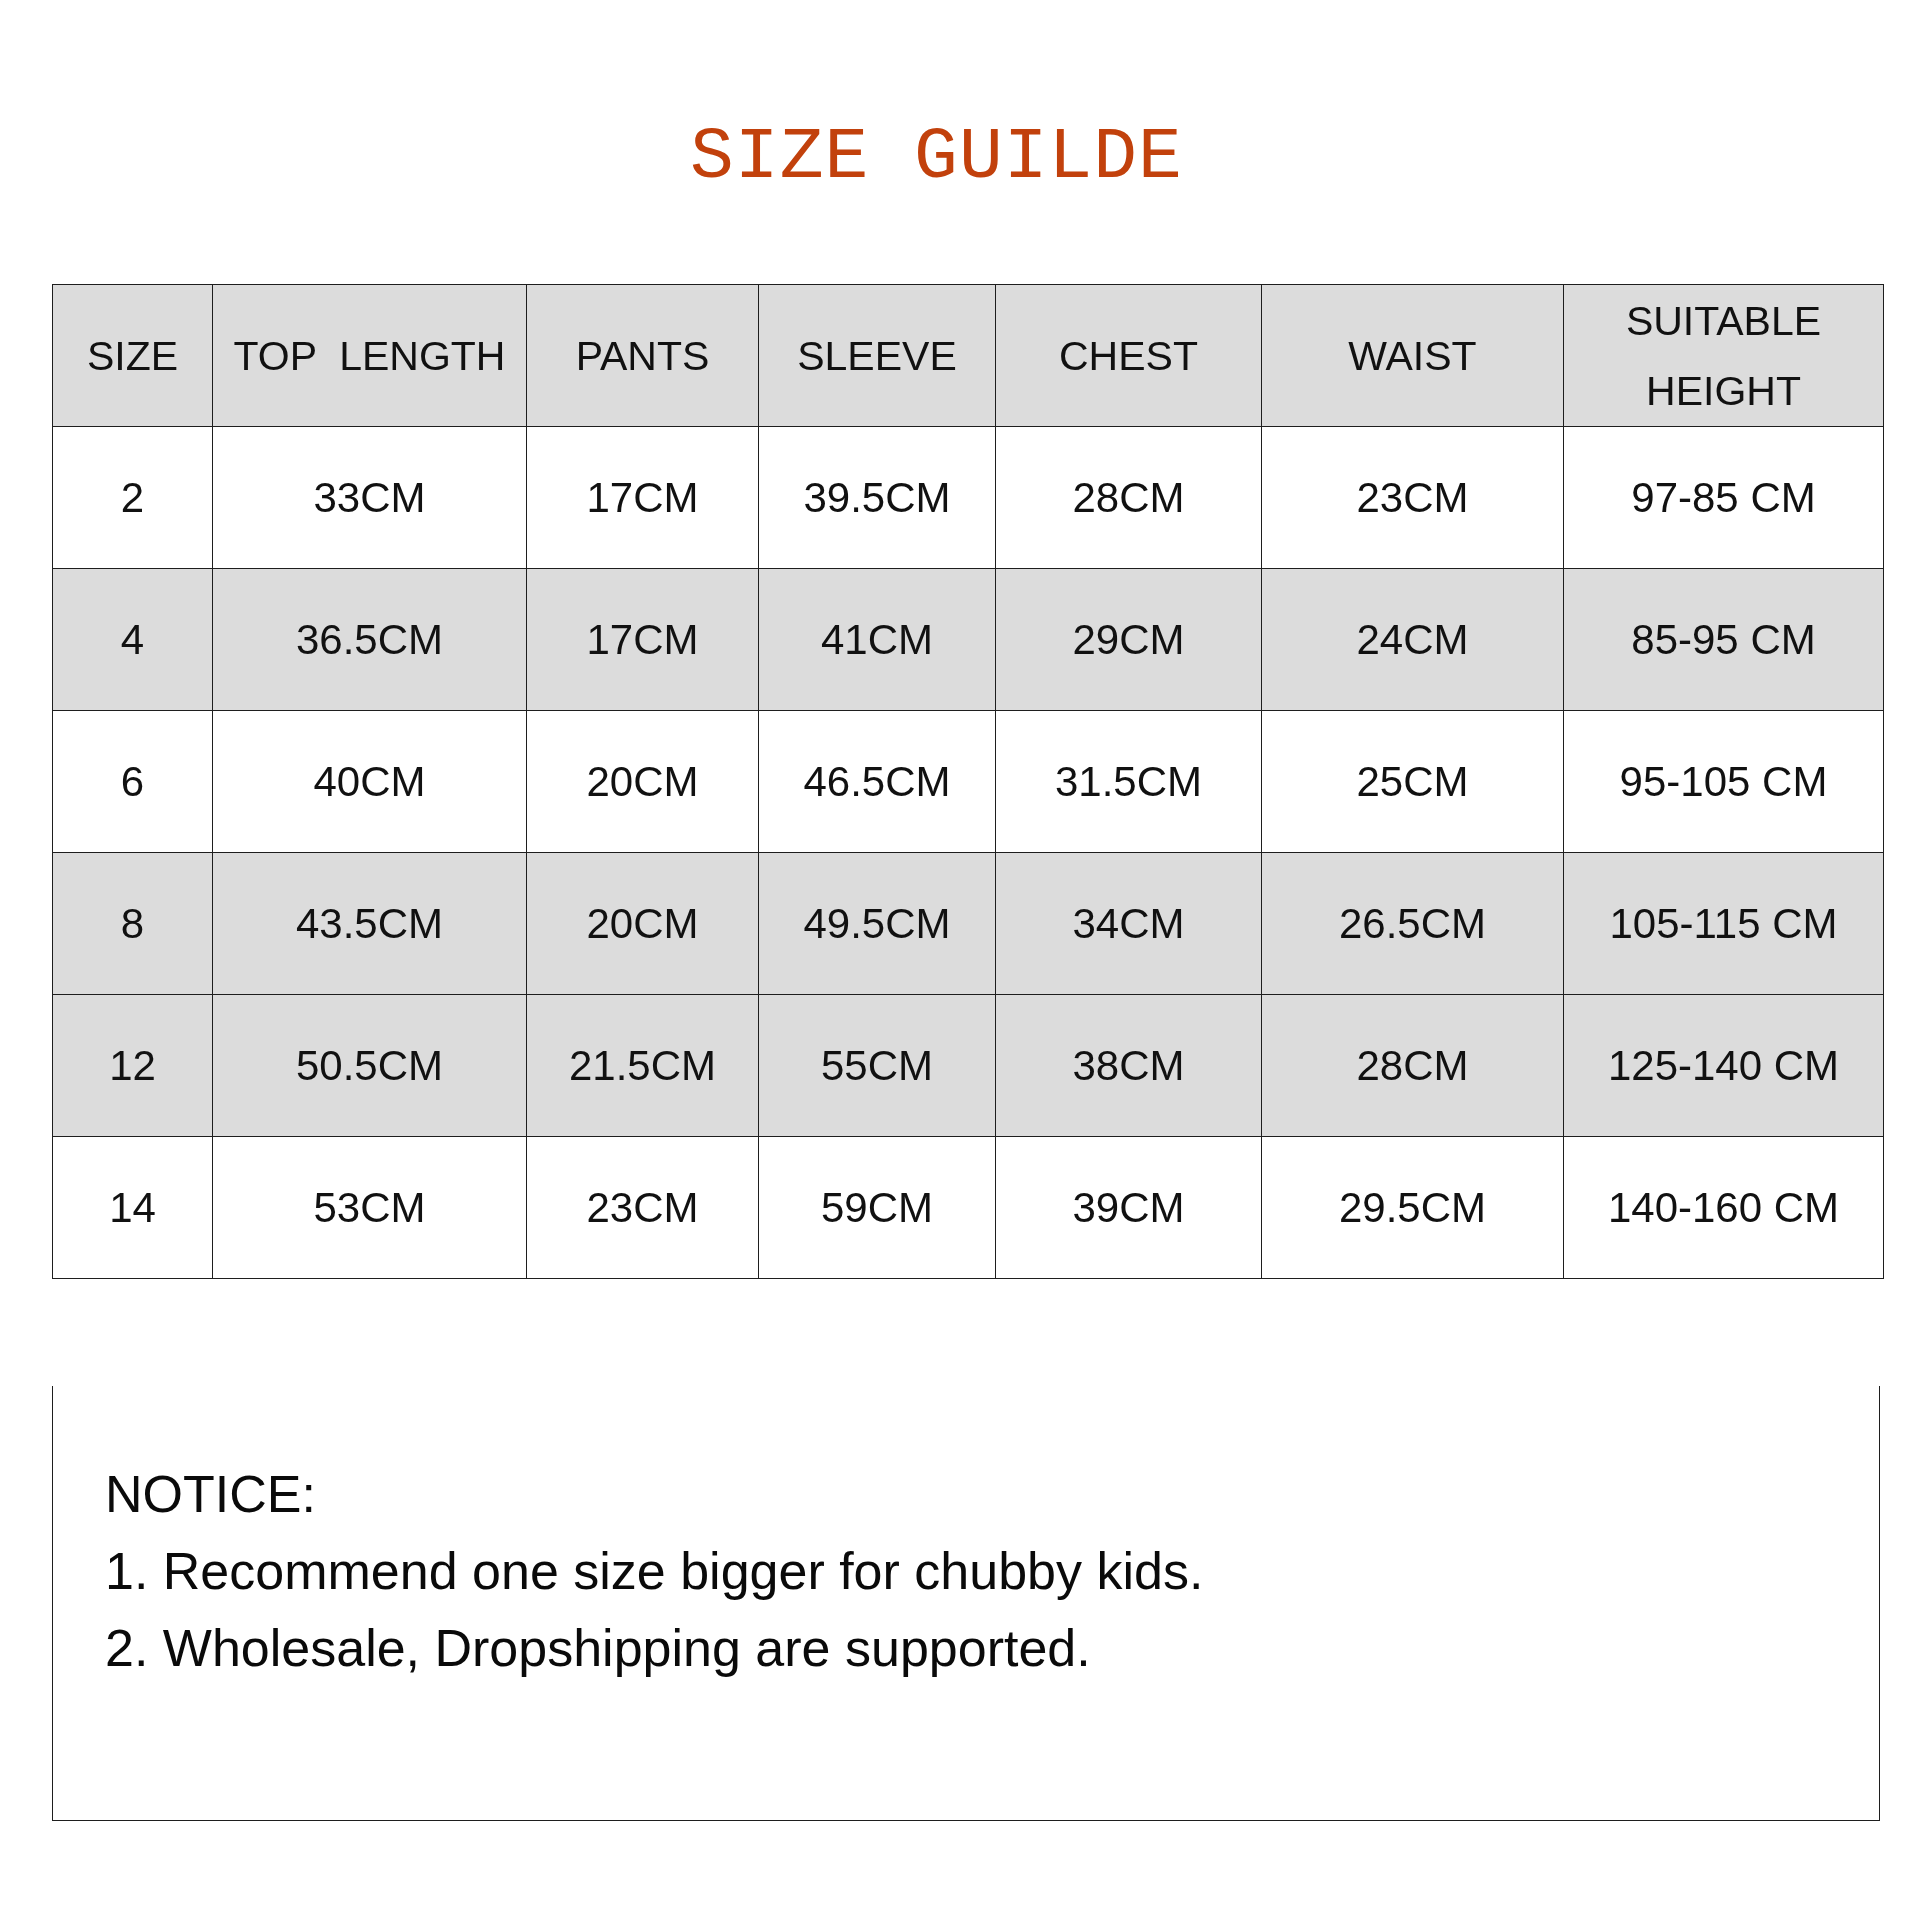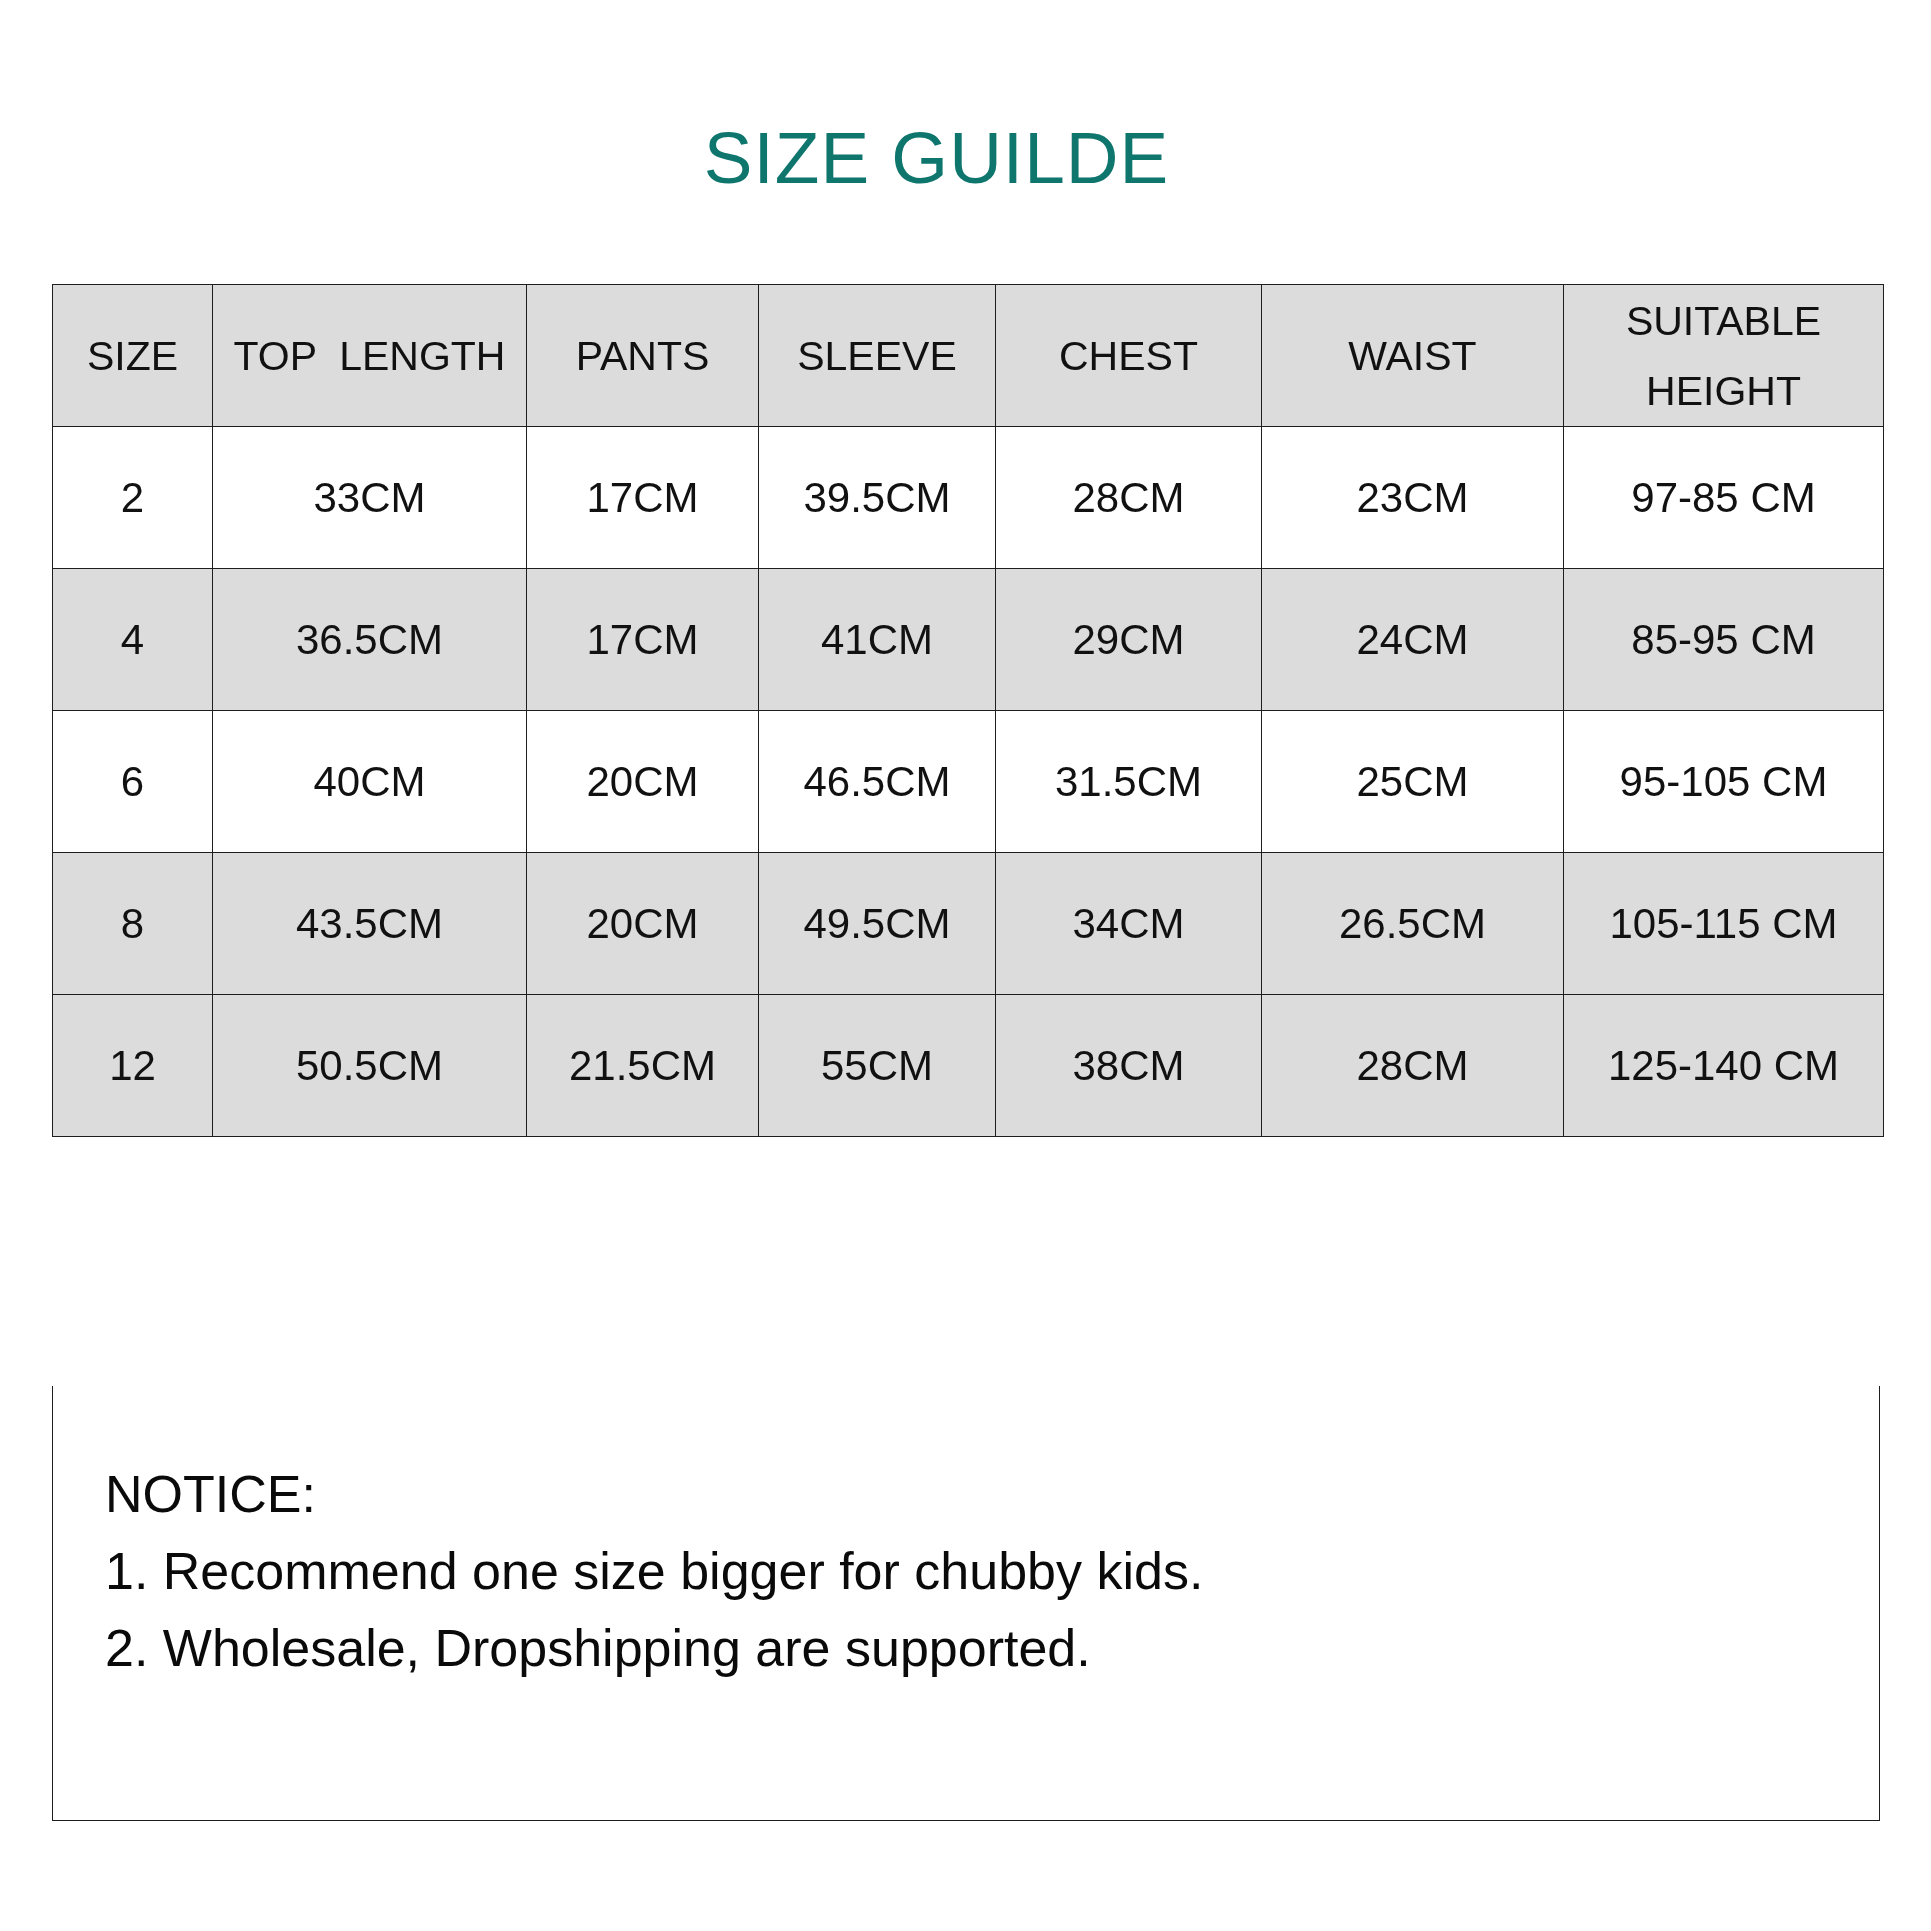--- a/index.html
+++ b/index.html
@@ -14,24 +14,24 @@
       overflow: hidden;
       font-family: "Liberation Sans", sans-serif;
       color: #111111;
     }
     .title {
       position: absolute;
       left: 0;
       top: 114px;
       width: 1873px;
       text-align: center;
-      font-family: Liberation Sans, sans-serif;
+      font-family: Liberation Mono, monospace;
       font-size: 73px;
       line-height: 87px;
-      color: #0f766e;
+      color: #c2410c;
       letter-spacing: 1px;
     }
     .size-table {
       position: absolute;
       left: 52px;
       top: 284px;
       border-collapse: collapse;
       table-layout: fixed;
       width: 1830px;
       border-radius: 27px;
@@ -165,20 +165,29 @@
     </tr>
     <tr class="shaded">
       <td>12</td>
       <td>50.5CM</td>
       <td>21.5CM</td>
       <td>55CM</td>
       <td>38CM</td>
       <td>28CM</td>
       <td>125-140 CM</td>
     </tr>
+    <tr class="plain">
+      <td>14</td>
+      <td>53CM</td>
+      <td>23CM</td>
+      <td>59CM</td>
+      <td>39CM</td>
+      <td>29.5CM</td>
+      <td>140-160 CM</td>
+    </tr>
   </tbody>
 </table>
 
 <div class="notice-box">
   <div class="notice-text">
     <span class="notice-line">NOTICE:</span>
     <span class="notice-line">1. Recommend one size bigger for chubby kids.</span>
     <span class="notice-line">2. Wholesale, Dropshipping are supported.</span>
   </div>
 </div>

